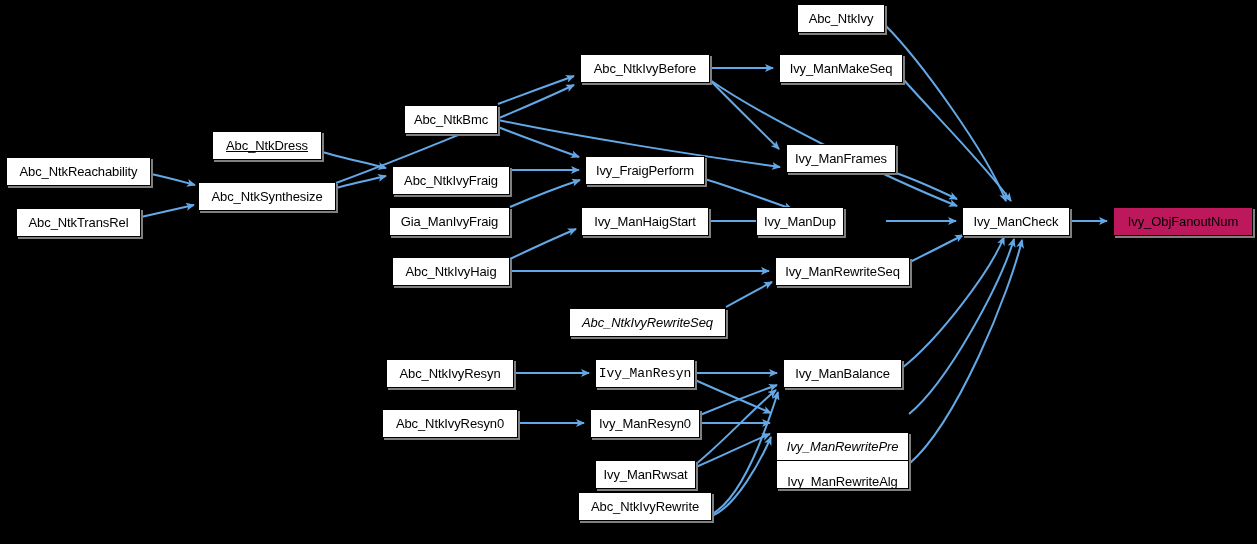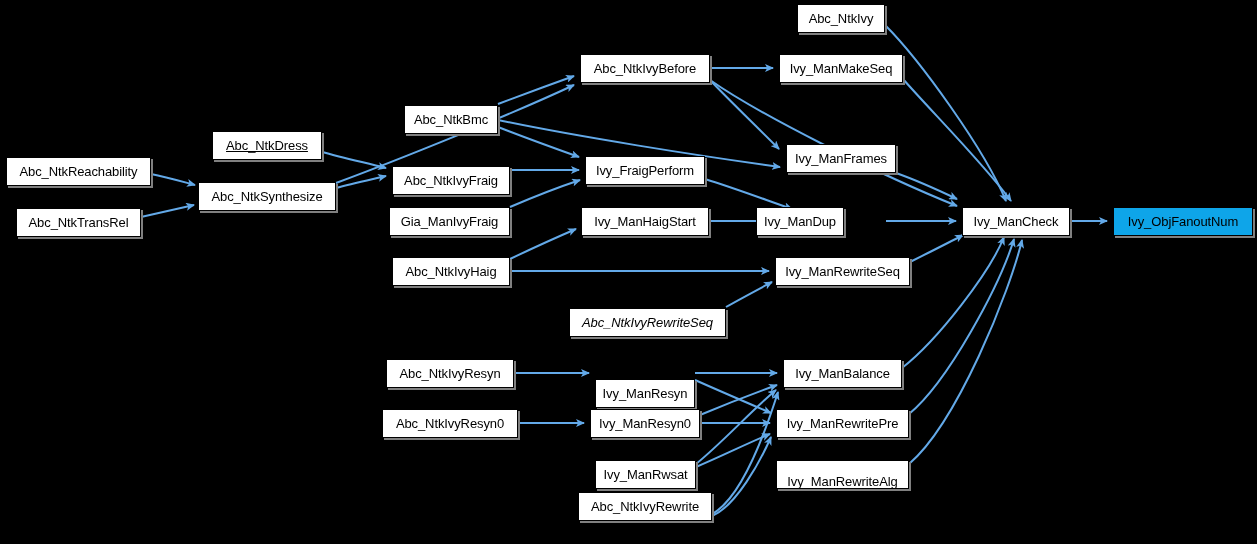--- a/index.html
+++ b/index.html
@@ -31,21 +31,21 @@
     display: flex;
     align-items: center;
     justify-content: center;
     color: #000000;
     font-size: 13px;
     line-height: 1;
     white-space: nowrap;
     letter-spacing: -0.1px;
   }
   .node.highlight {
-    background: #0ea5e9;
+    background: #be185d;
   }
   .node-label {
     display: block;
     padding: 0 6px;
   }
 </style>
 </head>
 <body>
 
 <div id="canvas">
@@ -136,21 +136,21 @@
       </div>
       <div class="node" style="left: 580px; top: 54px; width: 130px; height: 29px;">
         <span class="node-label">Abc_NtkIvyBefore</span>
       </div>
       <div class="node" style="left: 585px; top: 156px; width: 120px; height: 29px;">
         <span class="node-label">Ivy_FraigPerform</span>
       </div>
       <div class="node" style="left: 581px; top: 207px; width: 128px; height: 29px;">
         <span class="node-label">Ivy_ManHaigStart</span>
       </div>
-      <div class="node" style="left: 595px; top: 379px; width: 100px; height: 29px;">
+      <div class="node" style="left: 595px; top: 359px; width: 100px; height: 29px; font-family: Liberation Mono, monospace;">
         <span class="node-label">Ivy_ManResyn</span>
       </div>
       <div class="node" style="left: 590px; top: 409px; width: 110px; height: 29px;">
         <span class="node-label">Ivy_ManResyn0</span>
       </div>
       <div class="node" style="left: 595px; top: 460px; width: 101px; height: 29px;">
         <span class="node-label">Ivy_ManRwsat</span>
       </div>
       <div class="node" style="left: 797px; top: 4px; width: 88px; height: 29px;">
         <span class="node-label">Abc_NtkIvy</span>
@@ -163,21 +163,21 @@
       </div>
       <div class="node" style="left: 756px; top: 207px; width: 88px; height: 29px;">
         <span class="node-label">Ivy_ManDup</span>
       </div>
       <div class="node" style="left: 775px; top: 257px; width: 135px; height: 29px;">
         <span class="node-label">Ivy_ManRewriteSeq</span>
       </div>
       <div class="node" style="left: 783px; top: 359px; width: 119px; height: 29px;">
         <span class="node-label">Ivy_ManBalance</span>
       </div>
-      <div class="node" style="left: 776px; top: 409px; width: 133px; height: 29px;">
+      <div class="node" style="left: 776px; top: 432px; width: 133px; height: 29px; font-style: italic;">
         <span class="node-label">Ivy_ManRewritePre</span>
       </div>
       <div class="node" style="left: 776px; top: 460px; width: 133px; height: 29px; align-items: flex-end;">
         <span class="node-label">Ivy_ManRewriteAlg</span>
       </div>
       <div class="node" style="left: 962px; top: 207px; width: 108px; height: 29px; text-align: right;">
         <span class="node-label">Ivy_ManCheck</span>
       </div>
       <div class="node highlight" style="left: 1113px; top: 207px; width: 140px; height: 29px;">
         <span class="node-label">Ivy_ObjFanoutNum</span>

